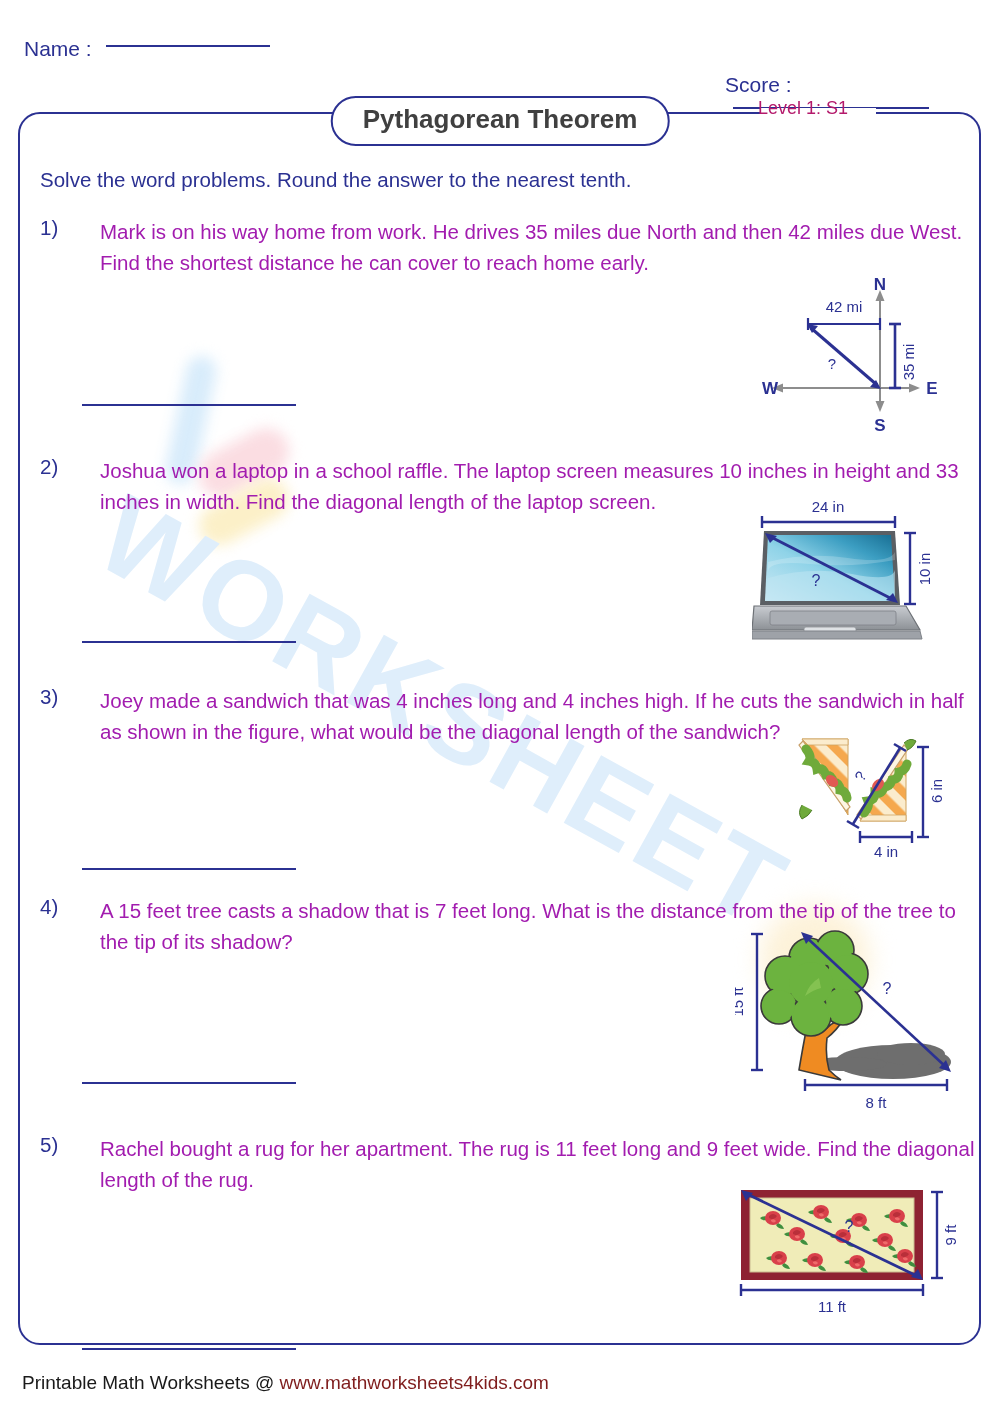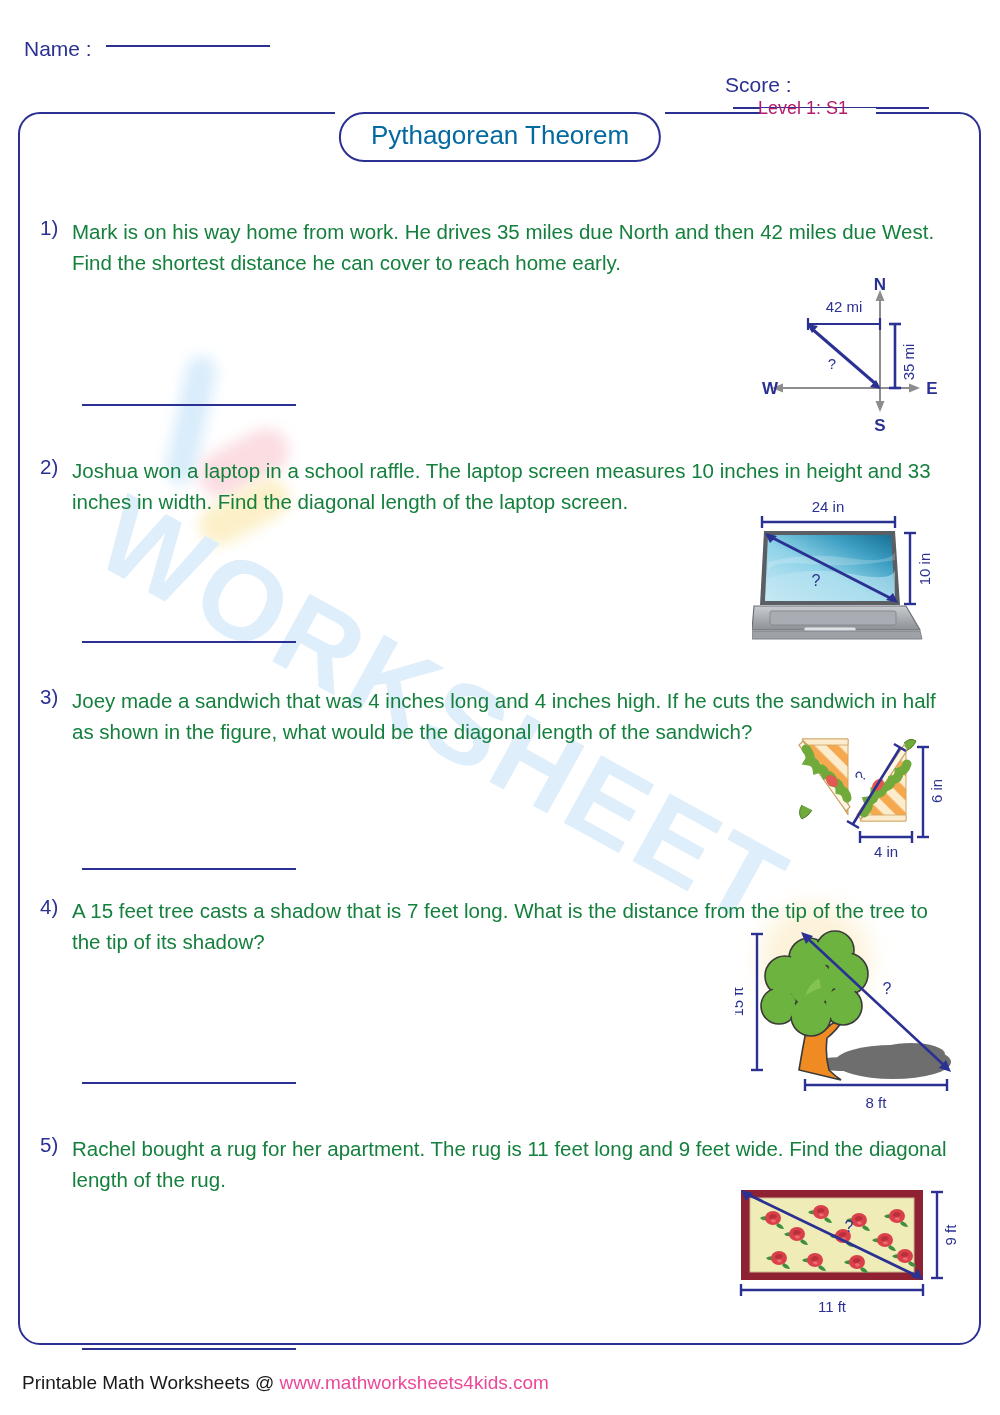--- a/index.html
+++ b/index.html
@@ -51,27 +51,27 @@
     left: 18px; top: 112px;
     width: 963px; height: 1233px;
     border: 2.3px solid #2b3192;
     border-radius: 22px;
     z-index: 1;
     background: transparent;
   }
   #title-pill {
     position: absolute;
     left: 50%; transform: translateX(-50%);
-    top: 112px;
+    top: 96px;
     padding: 6px 30px 9px;
     border: 2.3px solid #2b3192;
     border-radius: 26px;
     background: #ffffff;
-    color: #0369a1;
-    font-size: 26px; font-weight: 400;
+    color: #404040;
+    font-size: 26px; font-weight: 700;
     white-space: nowrap;
     z-index: 3;
   }
   #level-label {
     position: absolute;
     left: 758px; top: 98px;
     font-size: 18px;
     color: #b4196b;
     z-index: 3;
   }
@@ -93,23 +93,23 @@
   #instruction {
     position: absolute; left: 40px; top: 168px;
     font-size: 20.5px; color: #2b3192;
   }
   .problem { position: absolute; left: 40px; width: 920px; }
   .prob-num {
     position: absolute; left: 0; top: 0;
     font-size: 20.5px; color: #2b3192;
   }
   .prob-text {
-    position: absolute; left: 32px; top: 0;
+    position: absolute; left: 60px; top: 0;
     width: 880px;
-    font-size: 20.5px; line-height: 31px; color: #15803d;
+    font-size: 20.5px; line-height: 31px; color: #a21caf;
   }
   .answer-rule {
     position: absolute;
     border-bottom: 2.6px solid #2b3192;
     width: 214px; height: 0;
   }
 
   #p1 { top: 216px; }
   #p2 { top: 455px; }
   #p3 { top: 685px; }
@@ -129,21 +129,21 @@
   #fig3 { left: 790px; top: 733px; width: 170px; height: 150px; }
   #fig4 { left: 735px; top: 922px; width: 230px; height: 192px; }
   #fig5 { left: 725px; top: 1178px; width: 240px; height: 140px; }
 
   
   #footer {
     position: absolute; left: 22px; top: 1372px;
     font-size: 19px; color: #1a1a1a;
     z-index: 4;
   }
-  #footer .url { color: #ec4899; }
+  #footer .url { color: #7f1d1d; }
 </style>
 </head>
 <body>
 
 <div id="watermark-layer">
   <div class="wm-blob wm-b1"></div>
   <div class="wm-blob wm-b2"></div>
   <div class="wm-blob wm-b3"></div>
   <div class="wm-blob wm-b4"></div>
   <div class="wm-text">WORKSHEET</div>
@@ -159,20 +159,21 @@
 </div>
 
 <div id="worksheet-frame"></div>
 <div id="pill-mask"></div>
 <div id="level-mask"></div>
 <div id="title-pill">Pythagorean Theorem</div>
 <div id="level-label">Level 1: S1</div>
 
 <div id="content">
 
+  <div id="instruction">Solve the word problems. Round the answer to the nearest tenth.</div>
 
   <div class="problem" id="p1">
     <span class="prob-num">1)</span>
     <span class="prob-text">Mark is on his way home from work. He drives 35 miles due North and then 42 miles due West. Find the shortest distance he can cover to reach home early.</span>
   </div>
   <div class="answer-rule" id="a1"></div>
 
   <svg class="figure" id="fig1" viewBox="0 0 205 158">
 
     <line x1="118" y1="22" x2="118" y2="128" stroke="#8d8d8d" stroke-width="2"></line>

